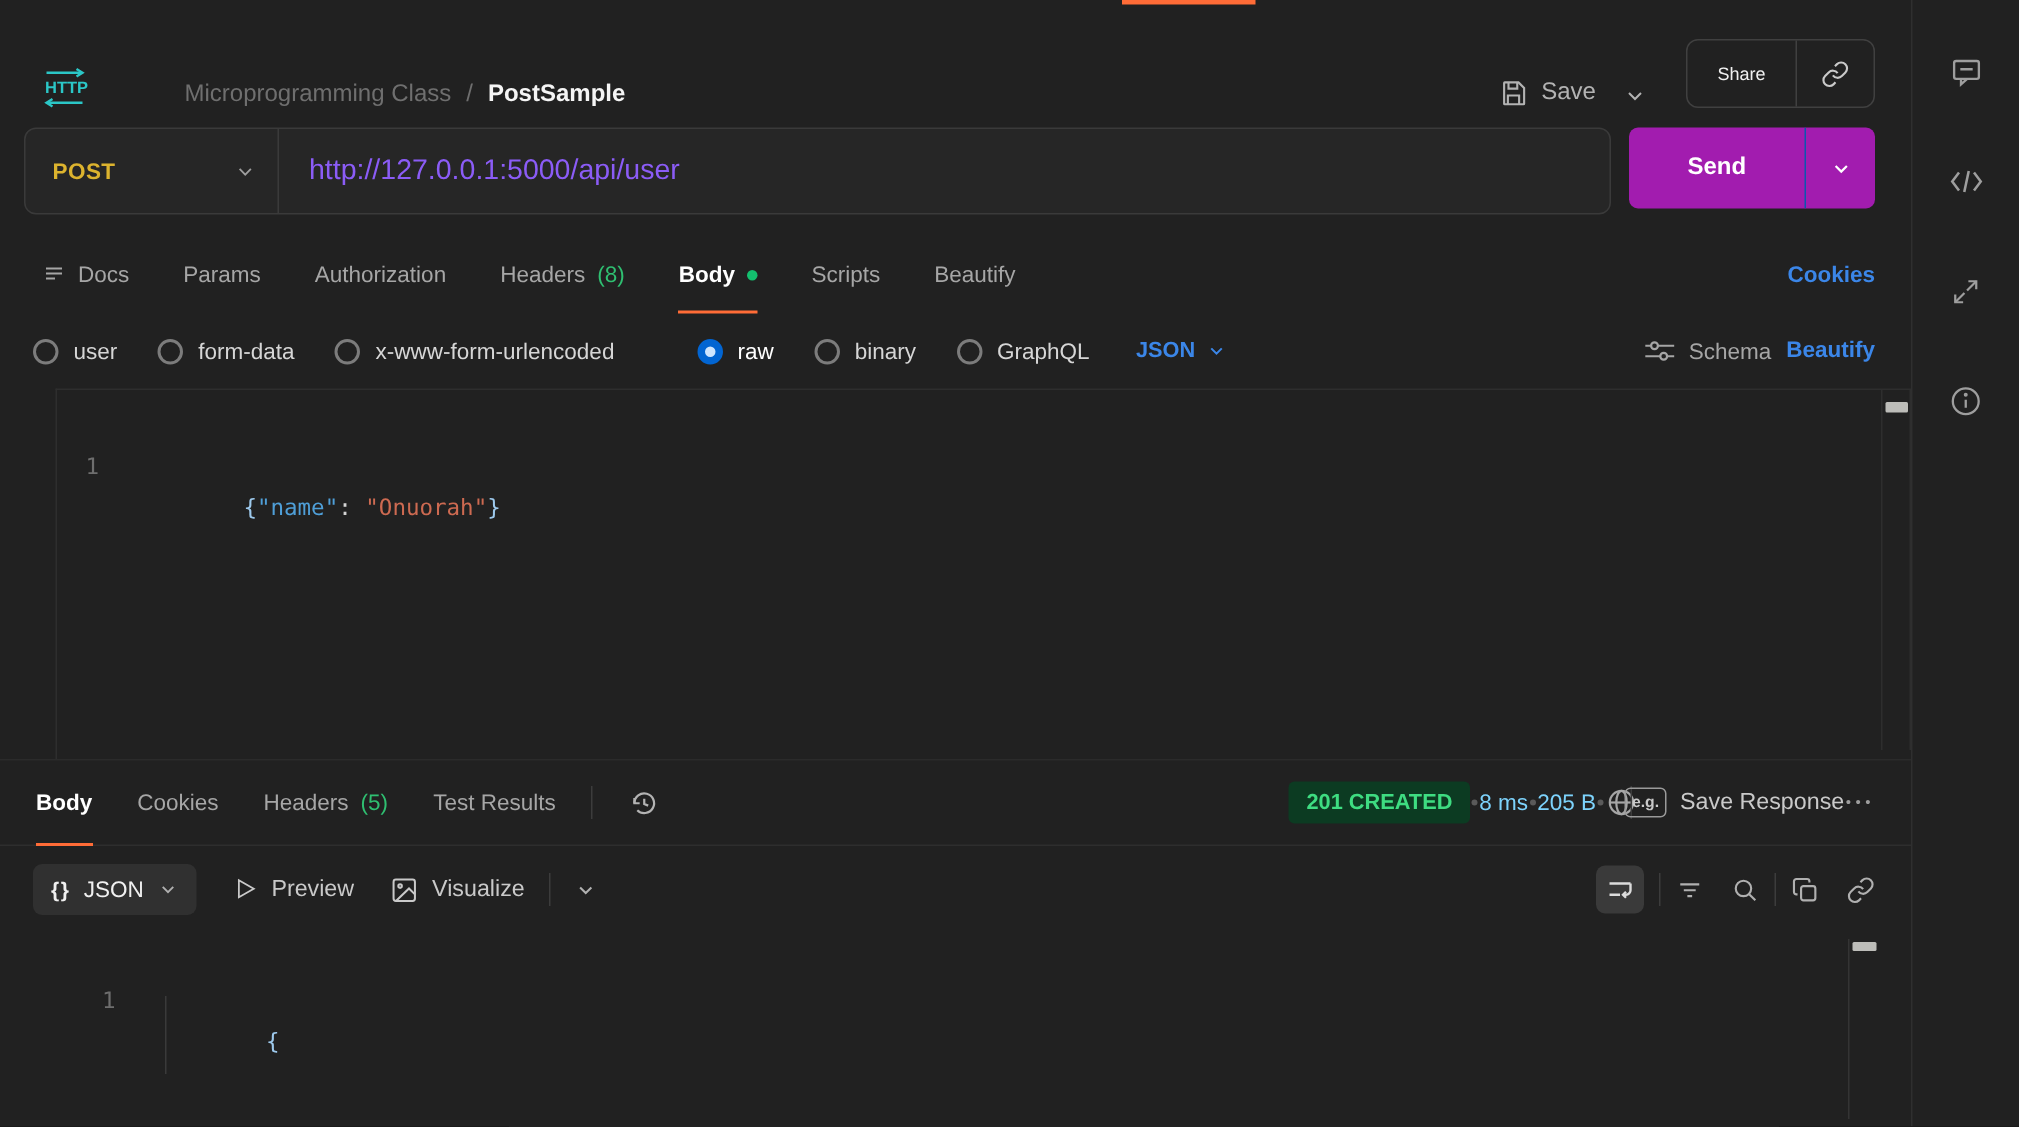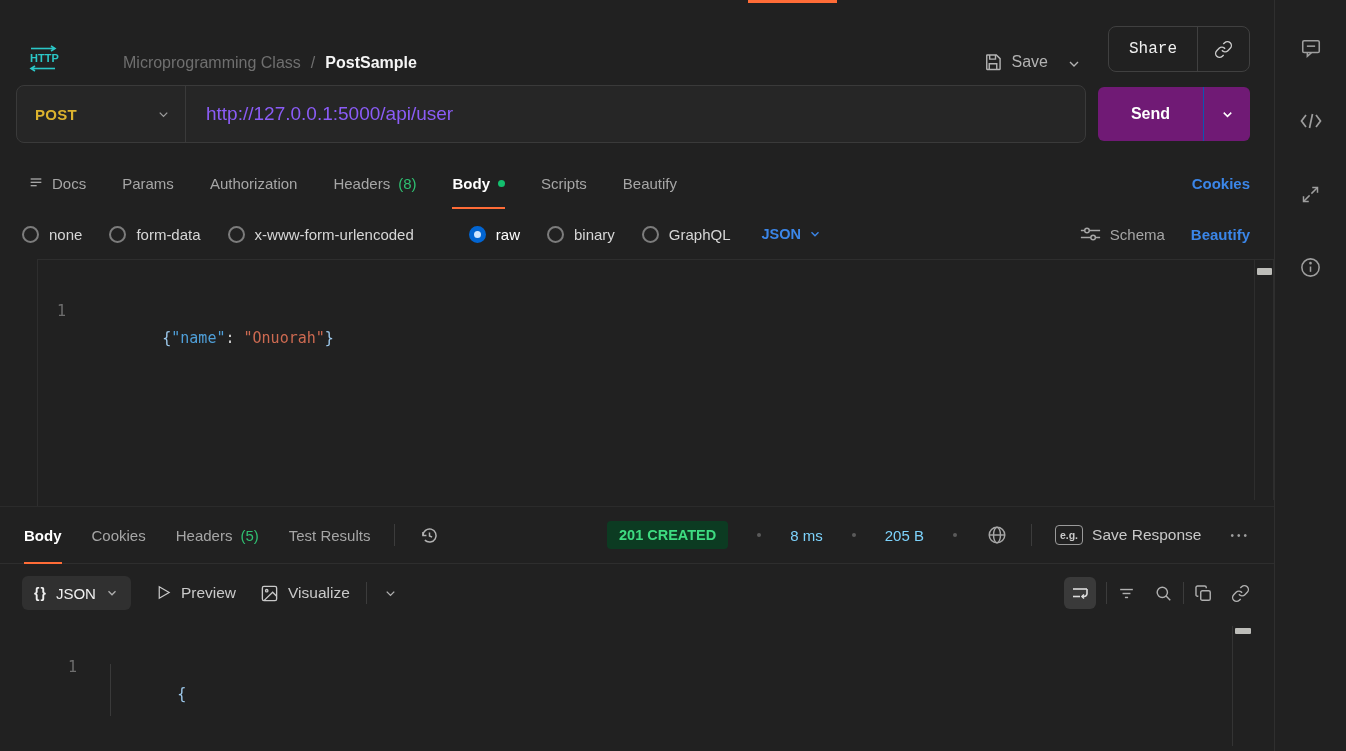--- a/index.html
+++ b/index.html
@@ -31,35 +31,35 @@
   .crumb-sep { color:#6f6f6f; margin:0 10px; font-size:16px; }
   .crumb-request { color:#f5f5f5; font-weight:700; font-size:16px; }
   .topbar .spacer { flex:1; }
   .save-group { display:flex; align-items:center; gap:9px; color:#b3b3b3; cursor:pointer; }
   .save-label { font-size:16px; }
   .save-caret { margin-left:18px; color:#b3b3b3; cursor:pointer; }
   .share-box {
     margin-left:26px; height:46px; border:1px solid #404040; border-radius:8px;
     display:flex; align-items:center; overflow:hidden;
   }
-  .share-label { padding:0 20px; color:#f0f0f0; font-size:16px; cursor:pointer;font-family:Liberation Mono, monospace; }
+  .share-label { padding:0 20px; color:#f0f0f0; font-size:12px; cursor:pointer; }
   .share-div { width:1px; height:46px; background:#404040; }
   .share-link { padding:0 16px; color:#c9c9c9; cursor:pointer; }
 
   
-  .url-row { display:flex; align-items:center; margin:13px 24px 0 16px; }
+  .url-row { display:flex; margin:13px 24px 0 16px; }
   .url-box {
     flex:1; height:58px; background:#262626; border:1px solid #3a3a3a;
     border-radius:8px; display:flex; align-items:center; overflow:hidden;
   }
   .method { width:169px; height:100%; display:flex; align-items:center; padding:0 14px 0 18px; border-right:1px solid #3a3a3a; cursor:pointer; }
   .method-label { color:#dcb32e; font-weight:700; font-size:15px; letter-spacing:.3px; flex:1; }
   .method-caret { color:#9e9e9e; }
   .url-input { padding-left:20px; color:#8b5cf6; font-size:19px; flex:1; cursor:text; white-space:nowrap; }
-  .send-btn { margin-left:12px; width:152px; height:54px; border-radius:6px; background:#701a75; display:flex; overflow:hidden; cursor:pointer; }
+  .send-btn { margin-left:12px; width:164px; height:54px; border-radius:6px; background:#a21caf; display:flex; overflow:hidden; cursor:pointer; }
   .send-main { flex:1; display:flex; align-items:center; justify-content:center; color:#fff; font-weight:700; font-size:16px; }
   .send-split { width:1px; background:#0b57b0; }
   .send-caret { width:46px; display:flex; align-items:center; justify-content:center; color:#fff; }
 
   
   .tabs-row { height:52px; margin-top:14px; display:flex; align-items:center; padding:0 24px 0 28px; gap:36px; color:#a6a6a6; }
   .tab { position:relative; height:52px; display:flex; align-items:center; gap:8px; cursor:pointer; font-size:15px; }
   .tab .count { color:#2fbf71; }
   .tab.active { color:#ffffff; font-weight:600; }
   .tab.active::after { content:""; position:absolute; left:0; right:0; bottom:0; height:2px; background:#ff6c37; }
@@ -67,21 +67,21 @@
   .docs-icon { color:#a6a6a6; }
   .cookies-link { margin-left:auto; color:#3b86e8; font-weight:600; font-size:15px; cursor:pointer; }
 
   
   .mode-row { height:50px; display:flex; align-items:center; padding:0 24px 0 22px; gap:27px; color:#d6d6d6; }
   .mode { display:flex; align-items:center; gap:10px; cursor:pointer; font-size:15px; }
   .radio { width:17px; height:17px; border-radius:50%; border:2px solid #7c7c7c; background:transparent; }
   .mode.selected .radio { border:5px solid #0265d2; background:#cfe6ff; }
   .mode.selected { color:#ffffff;padding-left:28px; }
   .lang-select { display:flex; align-items:center; gap:7px; color:#3b86e8; font-weight:700; font-size:14.5px; cursor:pointer; margin-left:4px; }
-  .mode-right { margin-left:auto; display:flex; align-items:center; gap:26px; }
+  .mode-right { margin-left:auto; display:flex; gap:10px; }
   .schema-btn { display:flex; align-items:center; gap:9px; color:#a6a6a6; cursor:pointer; font-size:15px; }
   .beautify-link { color:#3b86e8; font-weight:700; font-size:15px; cursor:pointer; }
 
   
   .req-editor {
     position:relative; margin-left:37px; height:247px;
     border-top:1px solid #2e2e2e; border-left:1px solid #2e2e2e;
     font-family:"DejaVu Sans Mono", monospace; font-size:15px; line-height:27px;
     padding-top:11px;
   }
@@ -96,21 +96,21 @@
   .v-scroll .thumb { position:absolute; top:8px; left:2px; width:15px; height:7px; background:#bdbdb9; border-radius:1px; cursor:pointer; }
 
   
   .resp-header {
     margin-top:0; height:58px; border-top:1px solid #2b2b2b; border-bottom:1px solid #2e2e2e;
     display:flex; align-items:center; padding:0 24px; gap:30px; color:#a6a6a6;
   }
   .resp-header .tab { height:58px; }
   .hdr-div { width:1px; height:22px; background:#3c3c3c; margin:0 -6px; }
   .history-icon { color:#b3b3b3; cursor:pointer; }
-  .resp-meta { margin-left:auto; display:flex; align-items:center; gap:29px; }
+  .resp-meta { margin-left:auto; display:flex; align-items:center; gap:1px; }
   .status-pill { background:#0c3b22; color:#3edc81; font-weight:600; font-size:14.5px; padding:6px 12px; border-radius:4px; cursor:default; }
   .meta-dot { width:4px; height:4px; border-radius:50%; background:#5a5a5a; }
   .meta-txt { color:#7dd3fc; font-size:15px; }
   .globe-icon { color:#a6a6a6; cursor:pointer; }
   .eg-badge { border:1.5px solid #9a9a9a; border-radius:4px; font-size:10.5px; color:#c9c9c9; padding:3px 4px; font-weight:600; }
   .save-resp { display:flex; align-items:center; gap:9px; color:#c9c9c9; cursor:pointer; font-size:15.5px; }
   .more-dots { color:#9e9e9e; font-size:10px; letter-spacing:3px; cursor:pointer; }
 
   
   .resp-toolbar { height:46px; margin-top:6px; display:flex; align-items:center; padding:0 24px 0 22px; gap:24px; color:#c9c9c9; }
@@ -238,21 +238,21 @@
         </div>
       <div class="tab">
           <span>Beautify</span>
         </div>
       <span class="cookies-link">Cookies</span>
     </div>
 
     <div class="mode-row">
       <div class="mode">
         <span class="radio"></span>
-        <span>none</span>
+        <span>user</span>
       </div>
       <div class="mode">
         <span class="radio"></span>
         <span>form-data</span>
       </div>
       <div class="mode">
         <span class="radio"></span>
         <span>x-www-form-urlencoded</span>
       </div>
       <div class="mode selected">

